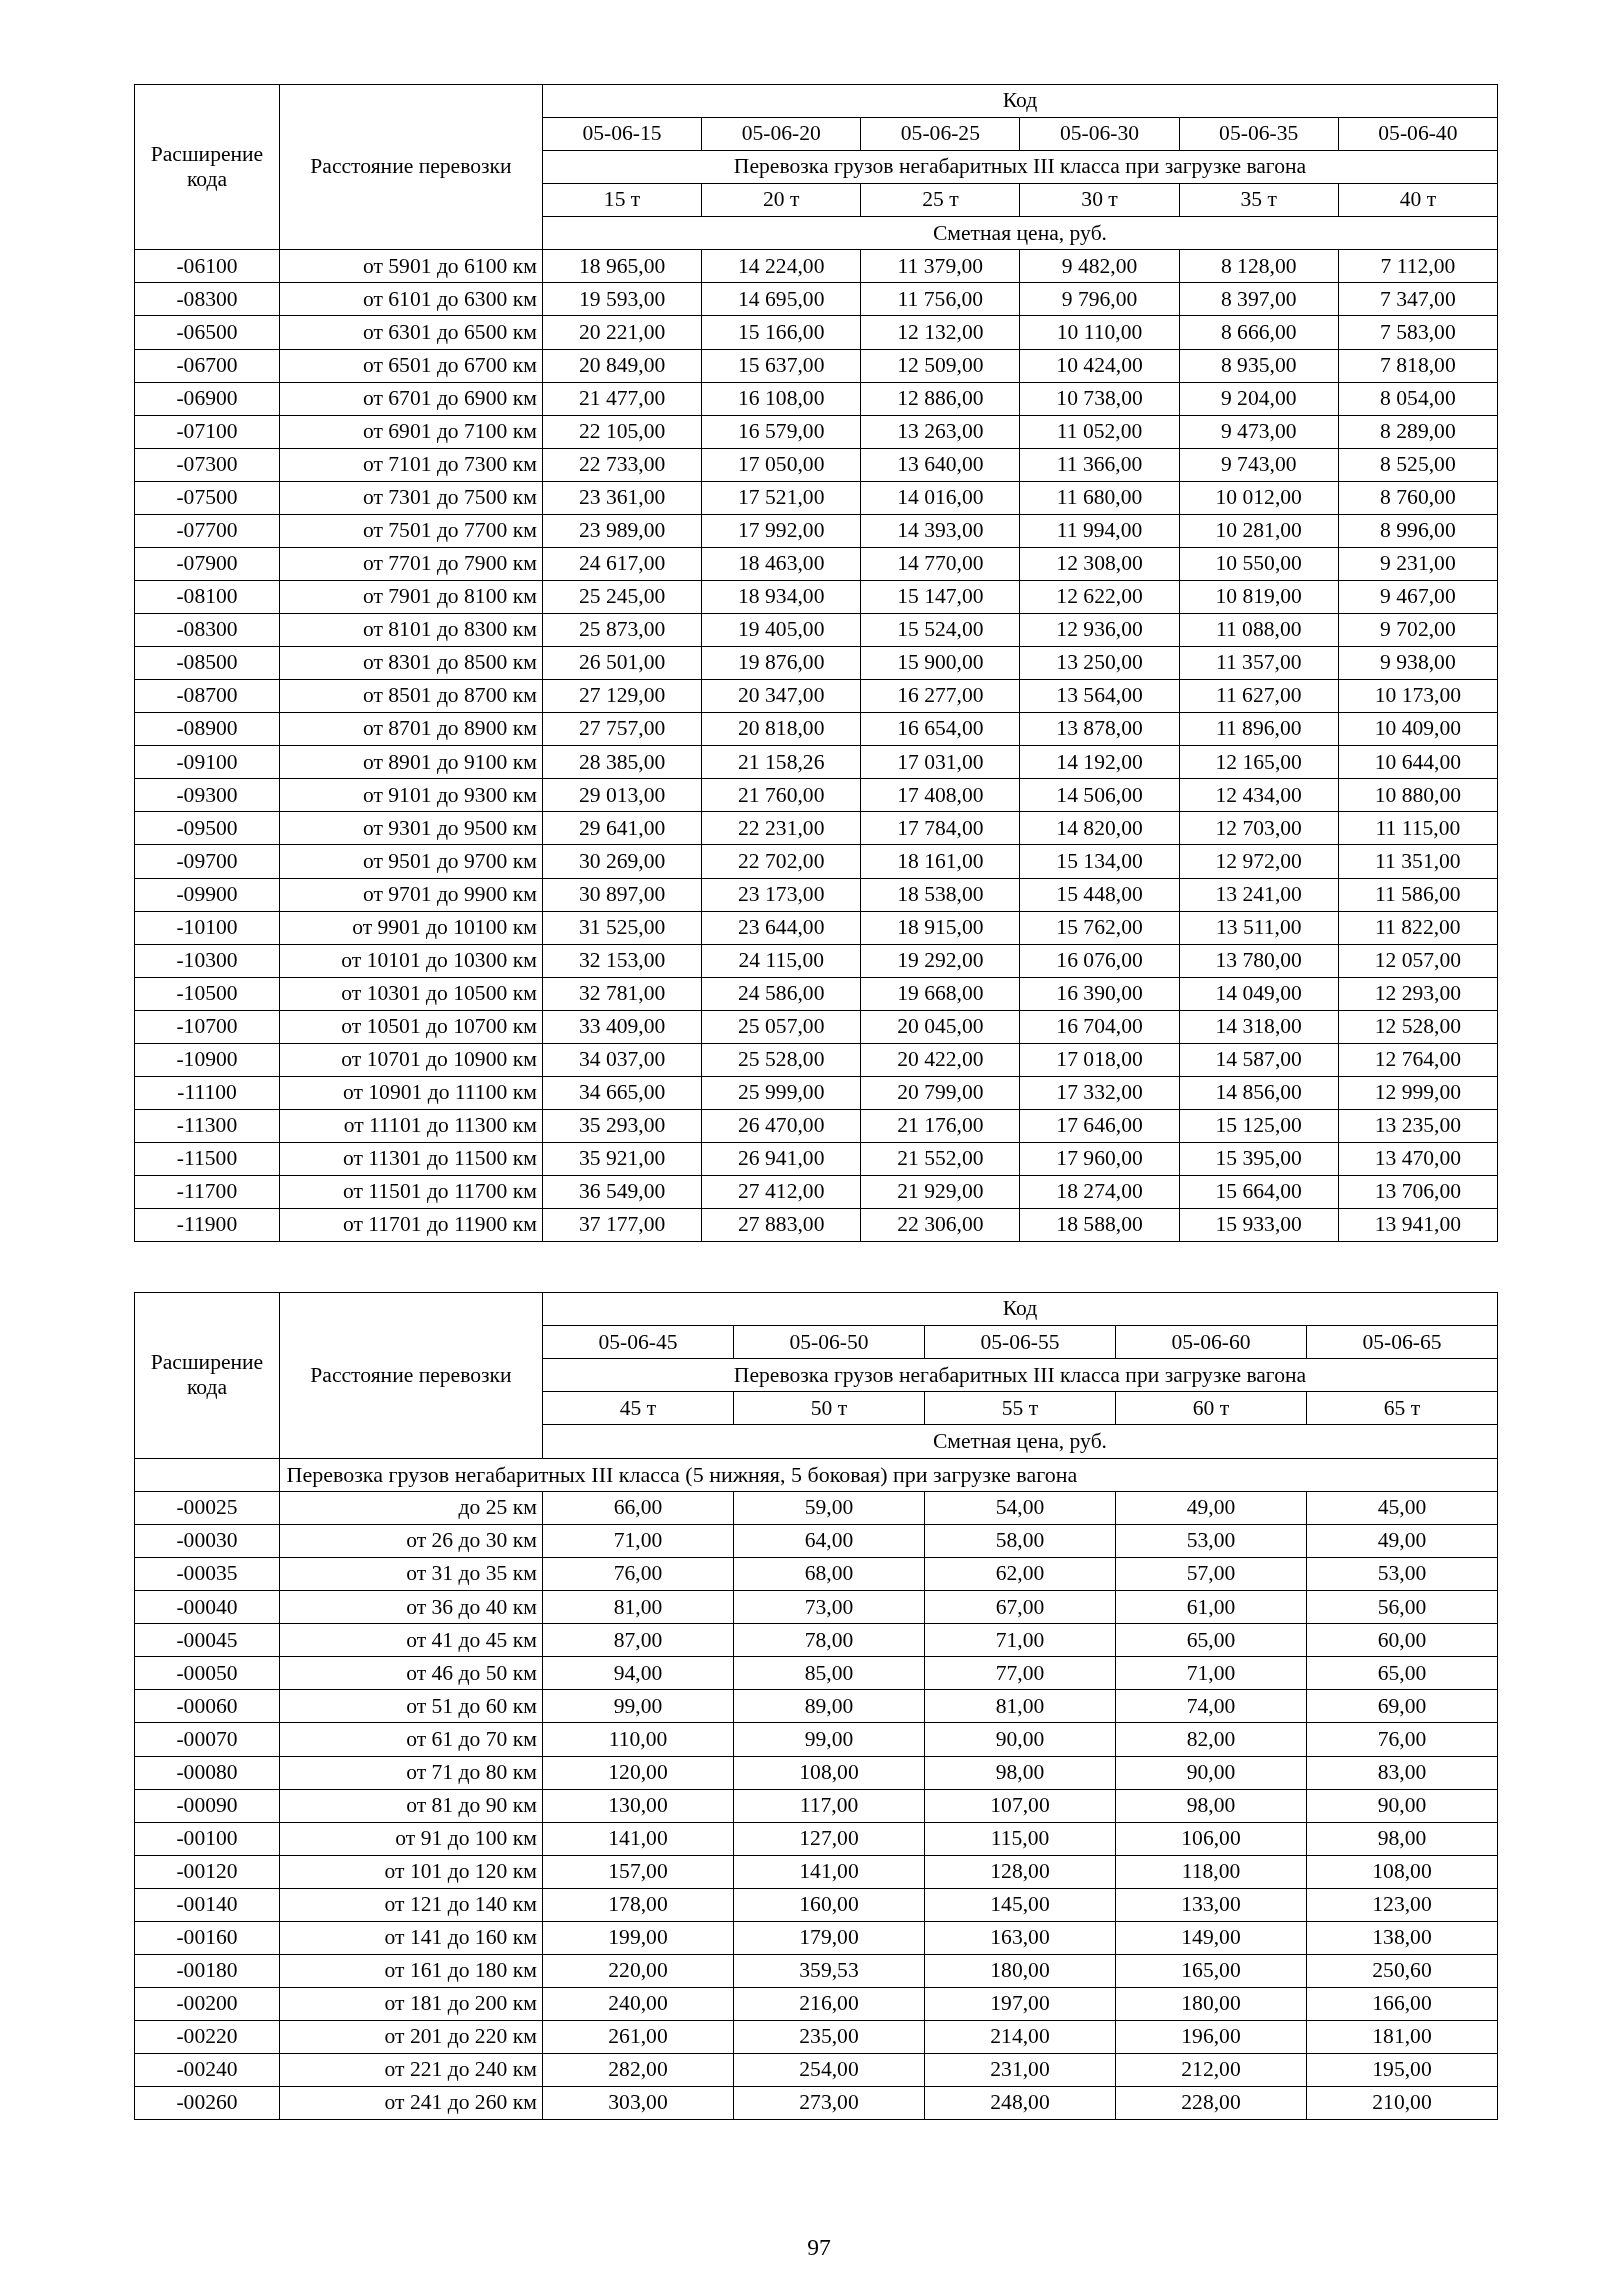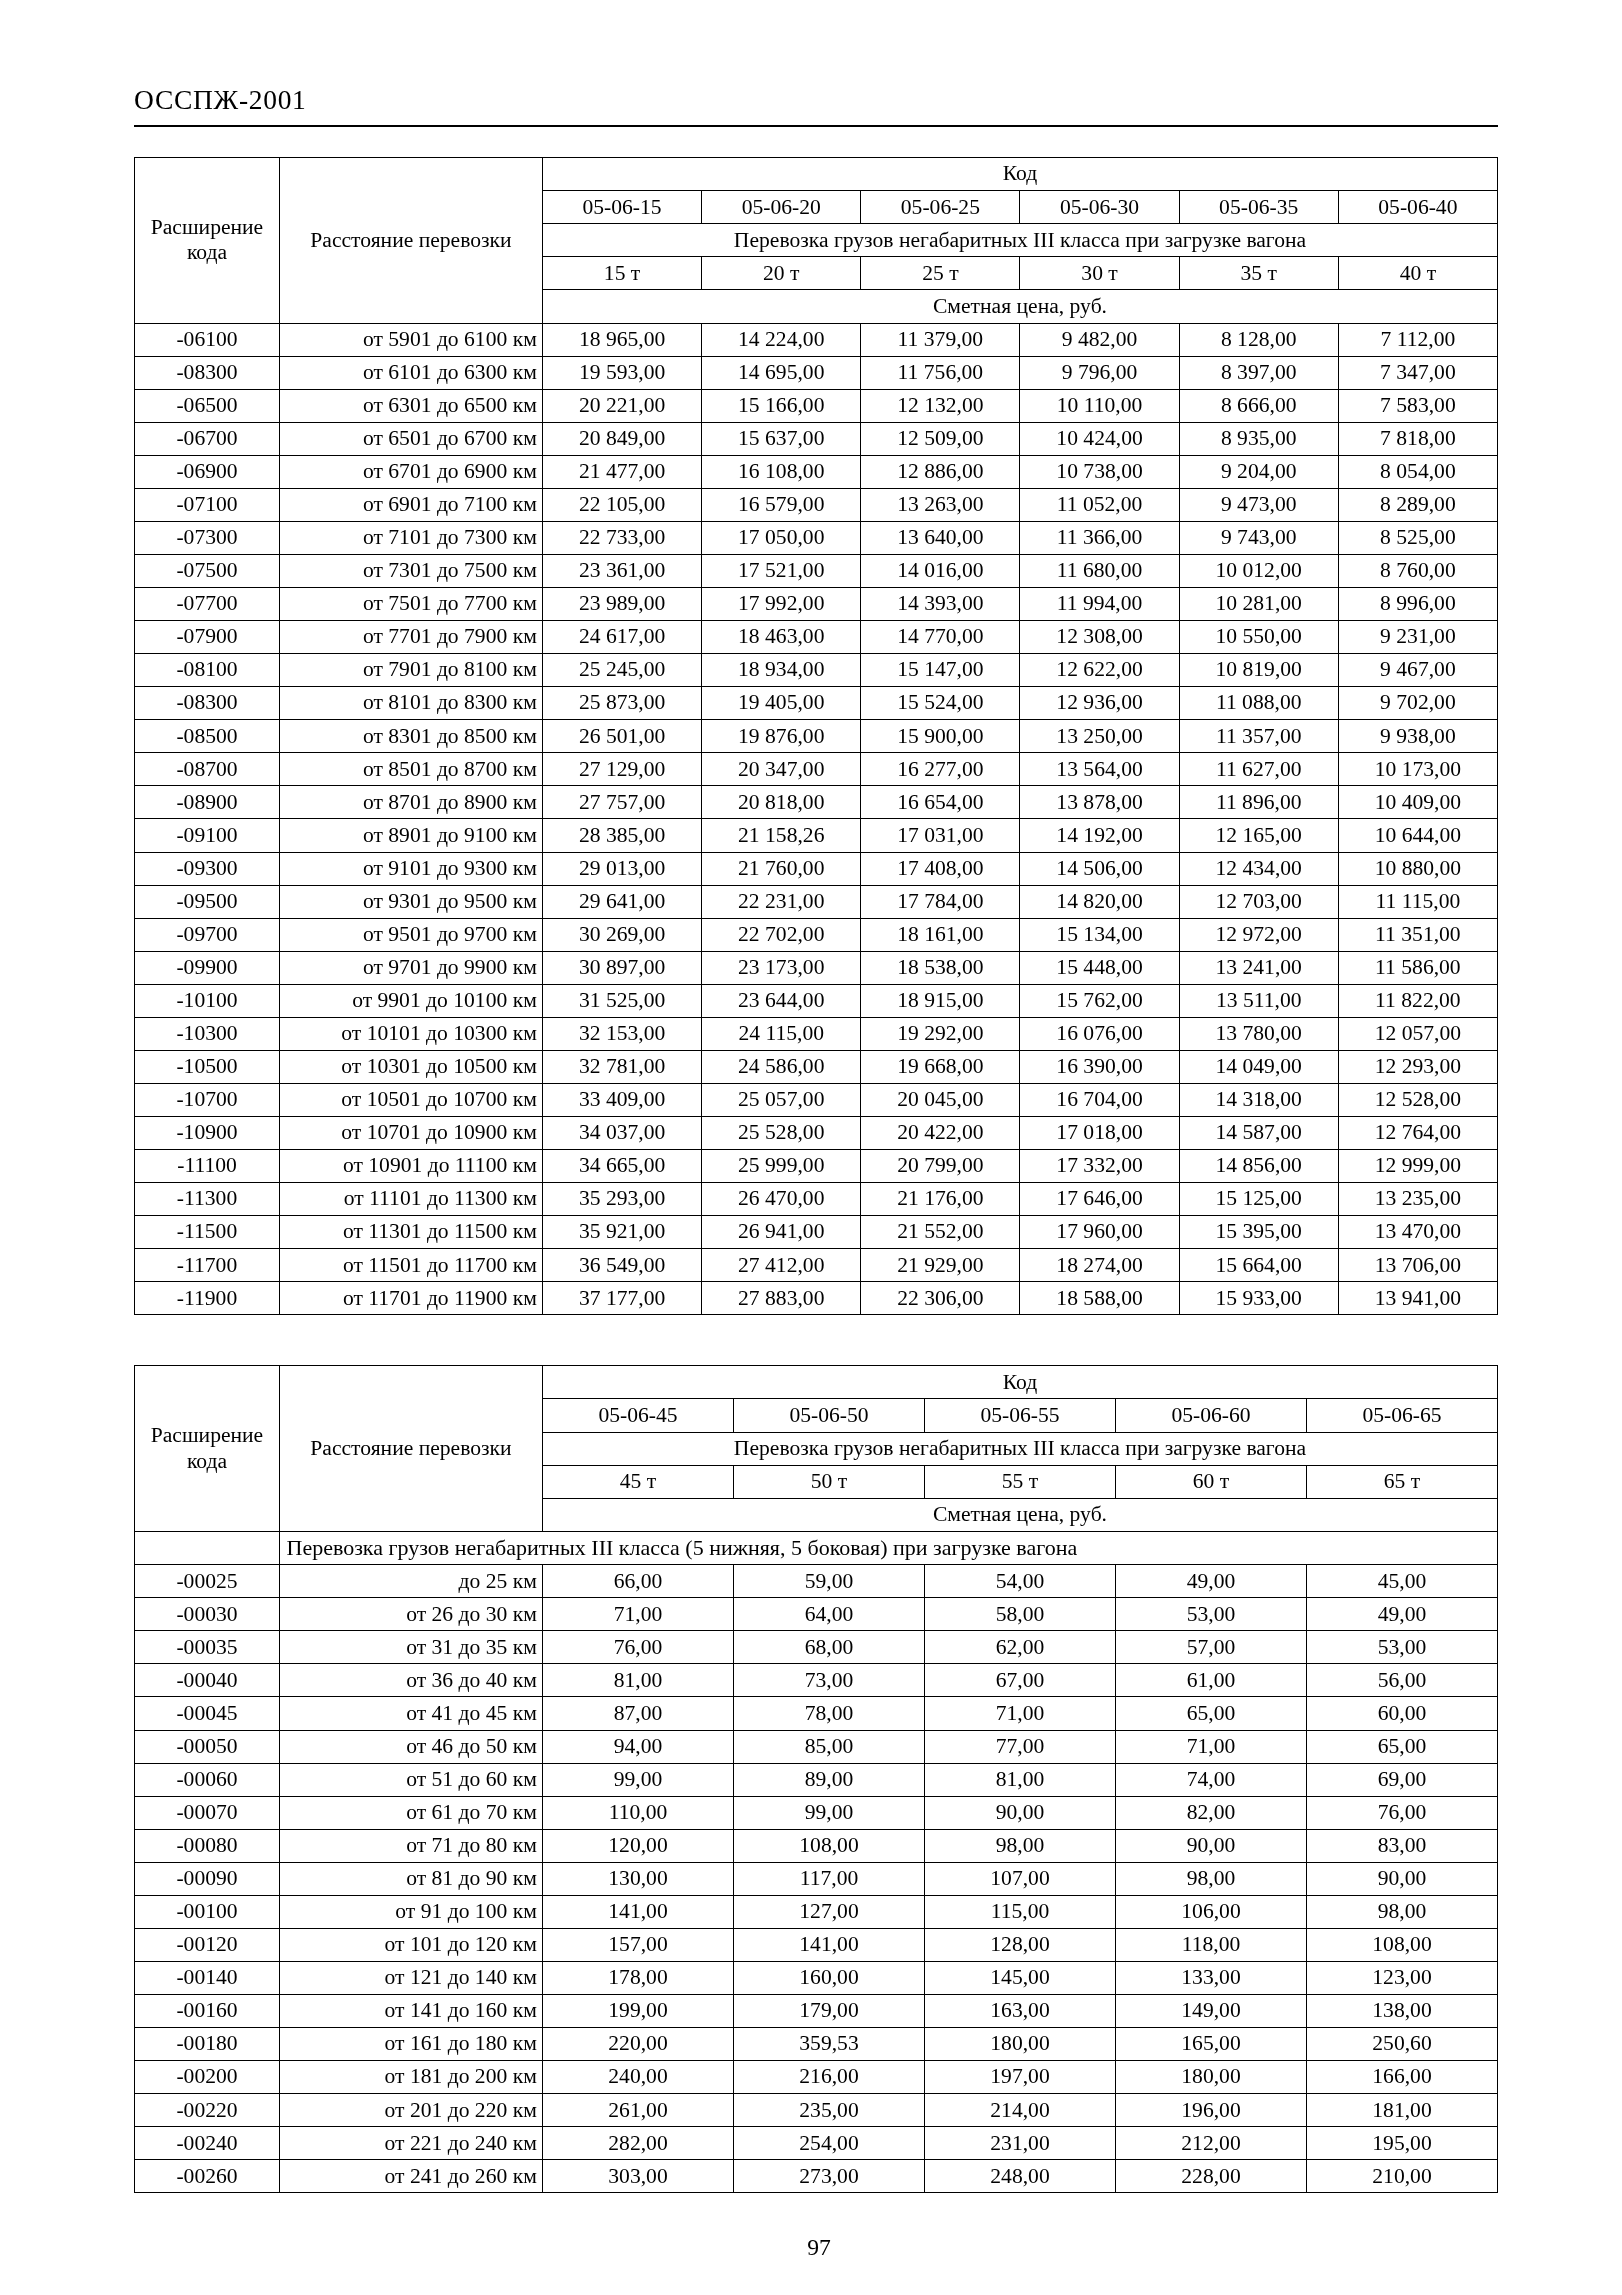--- a/index.html
+++ b/index.html
@@ -58,23 +58,20 @@
     right: 0;
     text-align: center;
     font-size: 23.6px;
   }
 </style>
 </head>
 <body>
 
 <div class="page">
 
-  <div class="doc-header">
-    <span>ОССПЖ-2001</span>
-  </div>
 
   <table class="tariff" id="t1">
     <colgroup>
       <col style="width:145px">
       <col style="width:263px">
       <col span="6">
     </colgroup>
     <thead>
       <tr>
         <td rowspan="5">Расширение кода</td>

